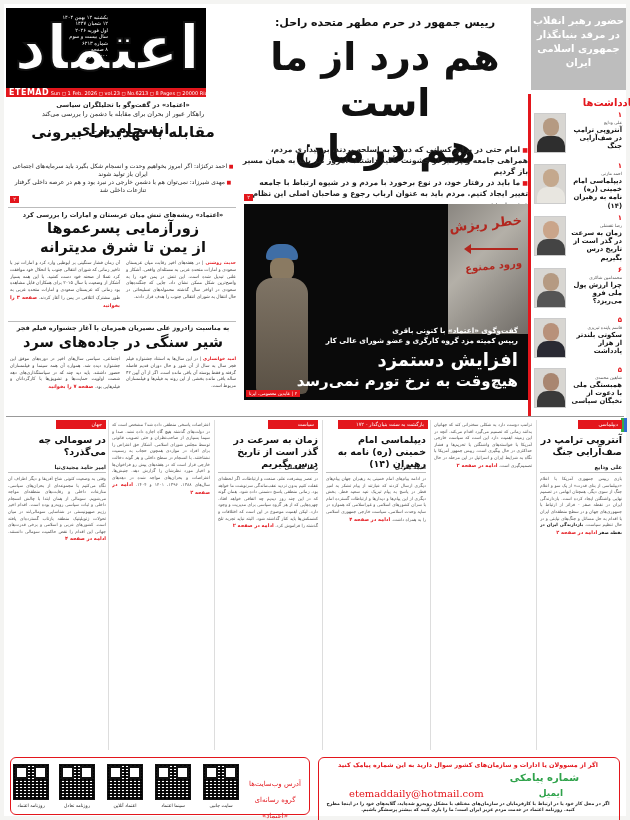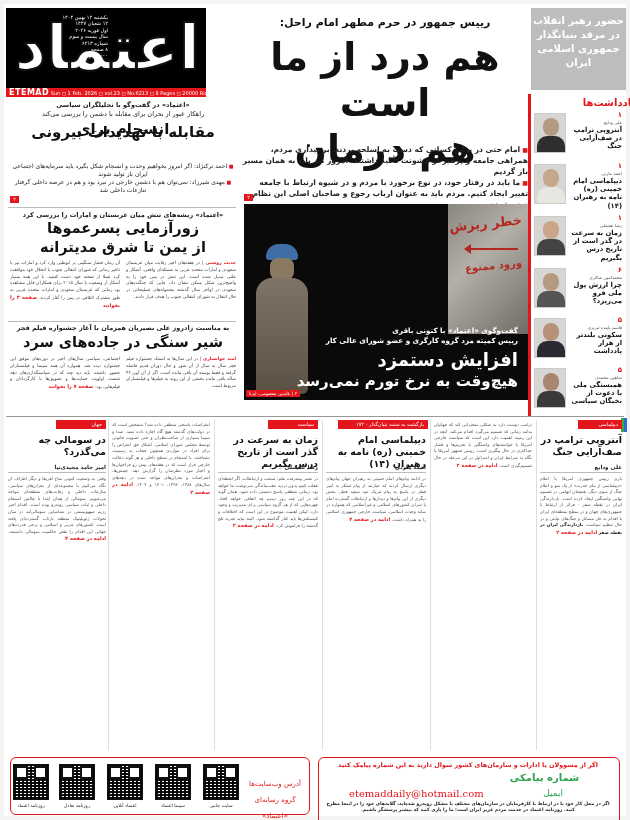--- a/index.html
+++ b/index.html
@@ -76,21 +76,21 @@
         repeating-linear-gradient(0deg,#111 0 2px,#fff 2px 3px); background-blend-mode: multiply; border: 1px solid #111; }
   .qr::before, .qr::after { content: ""; position: absolute; width: 9px; height: 9px; border: 2px solid #111; background: #fff; }
   .qr::before { left: 1px; top: 1px; } .qr::after { right: 1px; top: 1px; }
   .qr-label { position: absolute; top: 45px; width: 44px; font-size: 4.6px; text-align: center; color: #222; }
 
   .sms-box { position: absolute; left: 314px; top: 753px; width: 302px; height: 76px; border: 1.5px solid #e3161c; border-radius: 6px; }
   .sms-q { position: absolute; right: 6px; top: 3px; width: 290px; color: #e3161c; font-weight: bold; font-size: 6.4px; text-align: center; }
   .sms-num { position: absolute; left: 10px; top: 12px; color: #e3161c; font-weight: 900; font-size: 16px; direction: ltr; letter-spacing: 0.5px; }
   .sms-label { position: absolute; right: 40px; top: 14px; color: #2ea24a; font-weight: bold; font-size: 10px; }
   .email { position: absolute; left: 30px; top: 30px; color: #e3161c; font-family: "DejaVu Serif", serif; font-size: 10px; direction: ltr; }
-  .email-label { position: absolute; right: 56px; top: 30px; color: #2ea24a; font-weight: normal; font-size: 9px; }
+  .email-label { position: absolute; right: 56px; top: 30px; color: #2ea24a; font-weight: bold; font-size: 9px; }
   .sms-note { position: absolute; right: 6px; top: 43px; width: 290px; font-size: 4.6px; line-height: 6px; text-align: center; font-weight: bold; color: #222; }
 </style>
 </head>
 <body>
 
 <div class="page">
 
   <div class="masthead">
     <div class="logo">اعتماد</div>
     <div class="issue-info">
@@ -128,21 +128,21 @@
   </div>
   <div class="rule" style="left:4px;top:317px;width:228px;"></div>
 
   <div class="tl-kicker" style="top:320px;">به مناسبت زادروز علی نصیریان همزمان با آغاز جشنواره فیلم فجر</div>
   <div class="tl-head" style="top:330px;font-size:14.5px;">شیر سنگی در جاده‌های سرد</div>
   <div class="cols" style="left:6px;top:352px;width:226px;height:56px;overflow:hidden;">
     <div class="c"><span class="byline">امید خوانساری</span> | <span>در این سال‌ها به استناد جشنواره فیلم فجر سال به سال از آن شور و حال دوران قدیم فاصله گرفته و فقط پوسته آن باقی مانده است. اگر از آن آیین ۴۲ ساله باقی مانده بخشی از این روند به فیلم‌ها و فیلمسازان مربوط است.</span></div>
     <div class="c"><span>اجتماعی، سیاسی سال‌های اخیر در دوره‌های موفق این جشنواره دیده شد. همواره آن همه سینما و فیلمسازان حضور داشتند. باید دید چند که در سیاستگذاری‌های دهه شصت اولویت حمایت‌ها و تشویق‌ها با کارگردانان و فیلم‌هایی بود.</span> <span class="more">صفحه ۷ را بخوانید</span></div>
   </div>
 
-  <div class="main-kicker">رییس جمهور در حرم مطهر امام راحل:</div>
+  <div class="main-kicker">رییس جمهور در حرم مطهر متحده راحل:</div>
   <div class="main-head">
     <div>هم درد از ما است</div>
     <div>هم درمان</div>
   </div>
   <div class="main-bullets">
     <div class="b">امام حتی در برابر کسانی که دست به اسلحه بردند، بر بیداری مردم، همراهی جامعه و پرهیز از خشونت تأکید داشتند. امروز نیز باید به همان مسیر باز گردیم</div>
     <div class="b">ما باید در رفتار خود، در نوع برخورد با مردم و در شیوه ارتباط با جامعه تغییر ایجاد کنیم. مردم باید به عنوان ارباب رجوع و صاحبان اصلی این نظام دیده شوند</div>
   </div>
   <div class="pg-tag" style="left:240px;top:190px;">۲</div>
 

